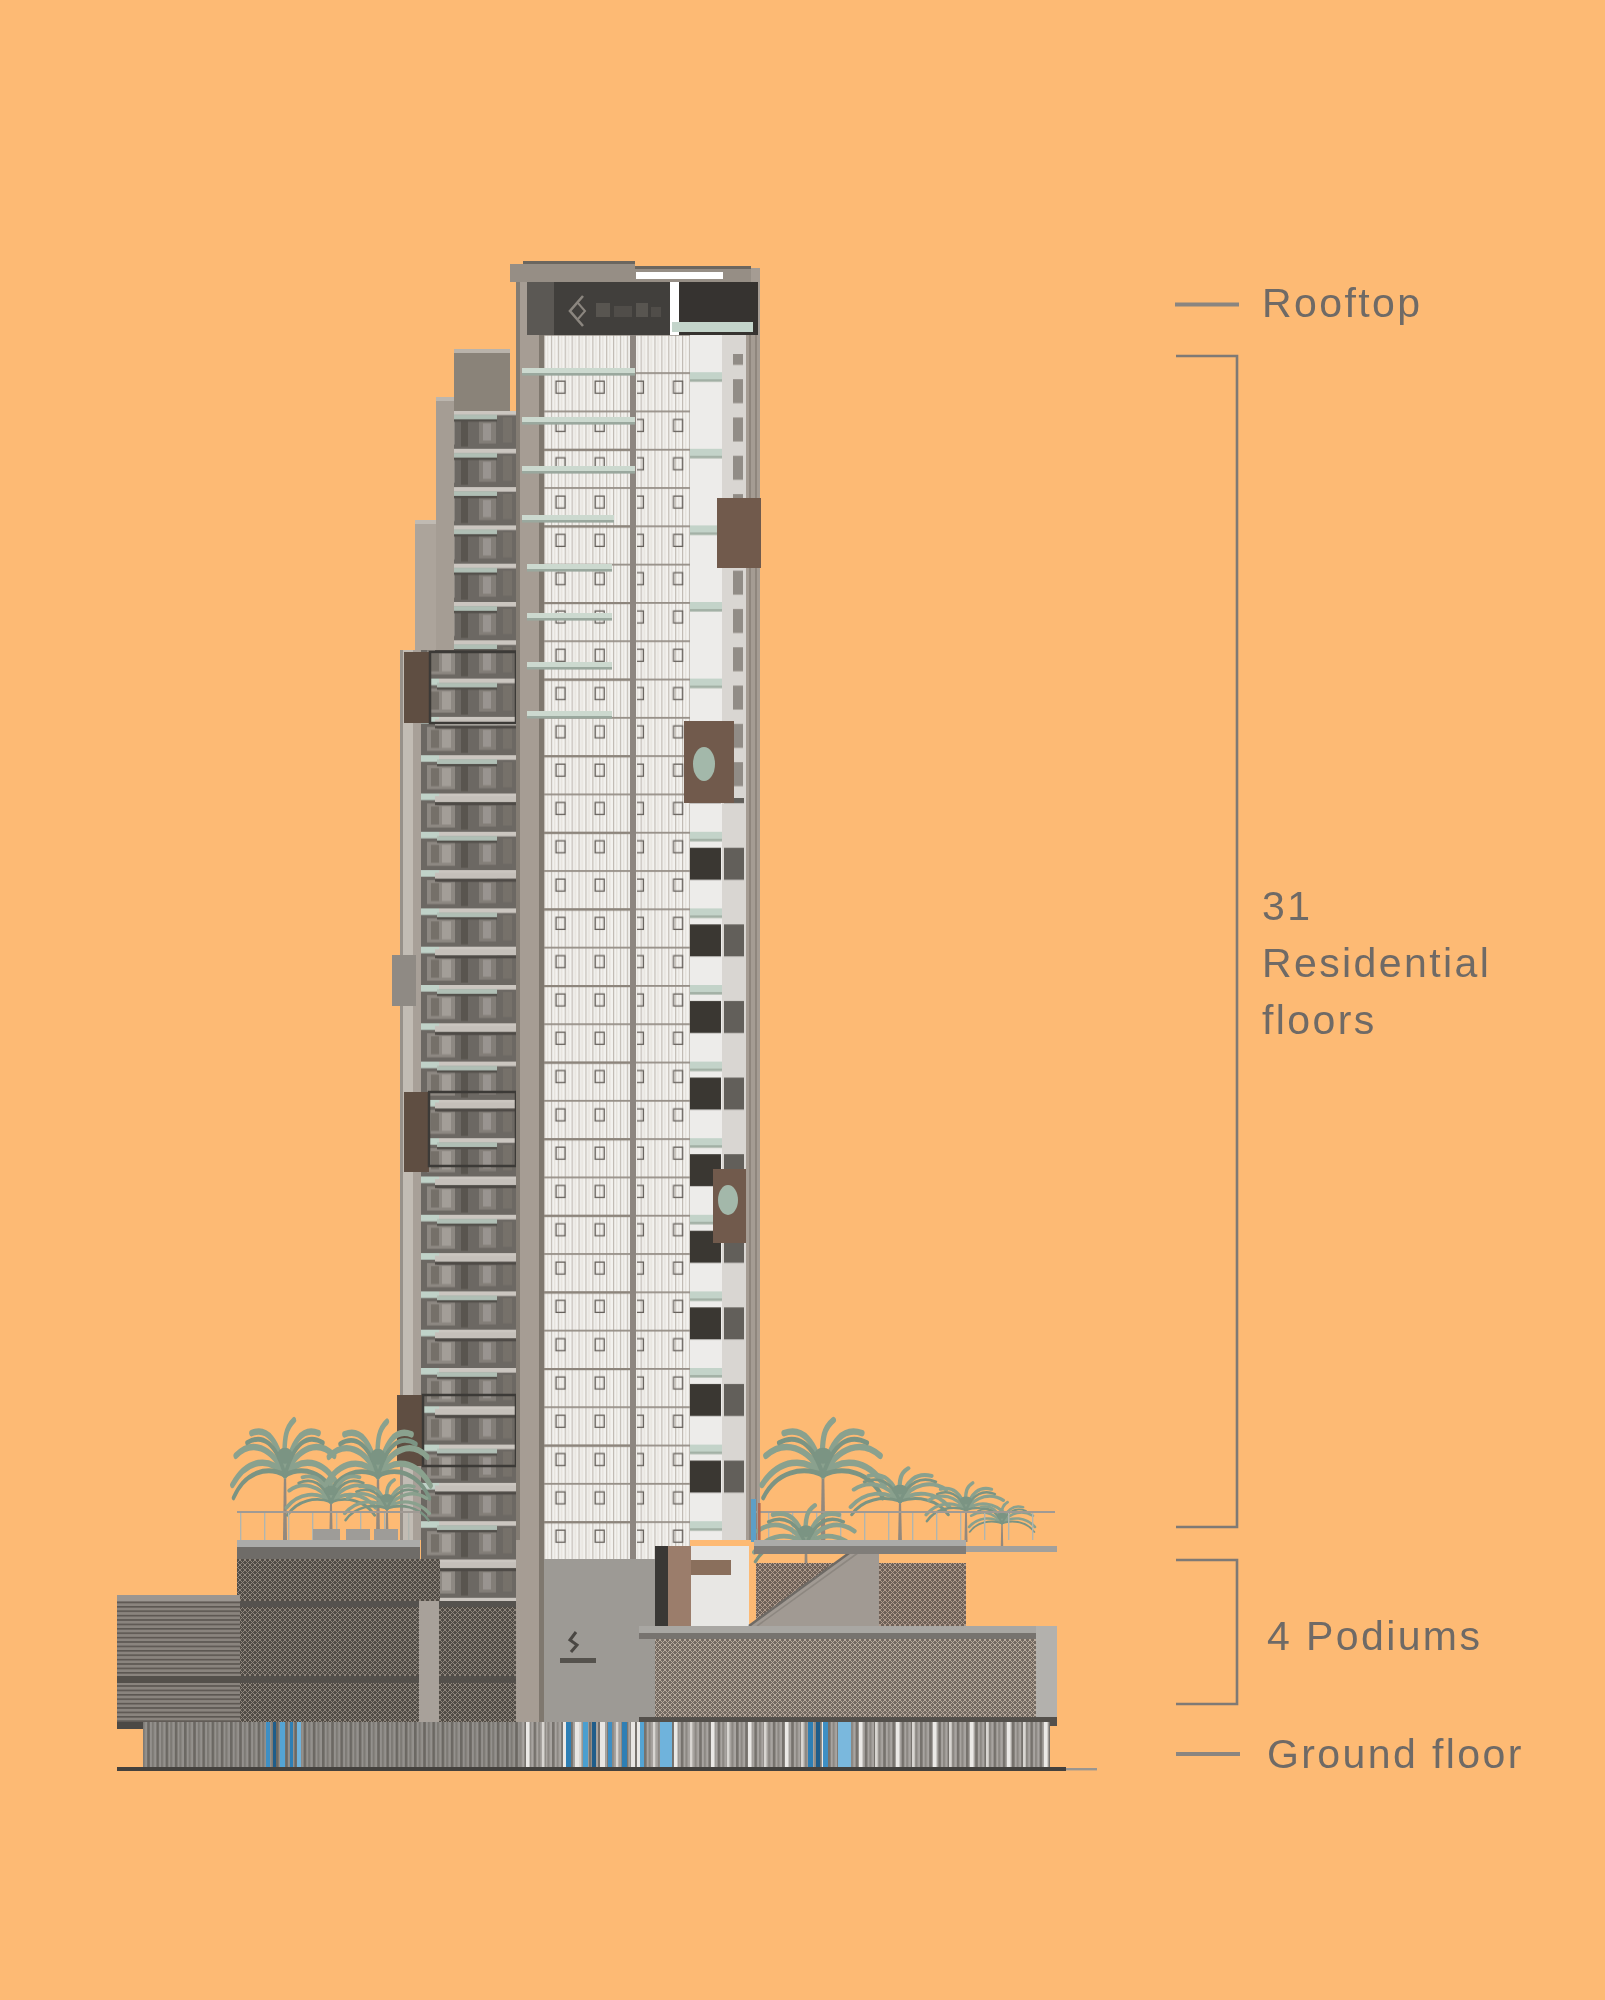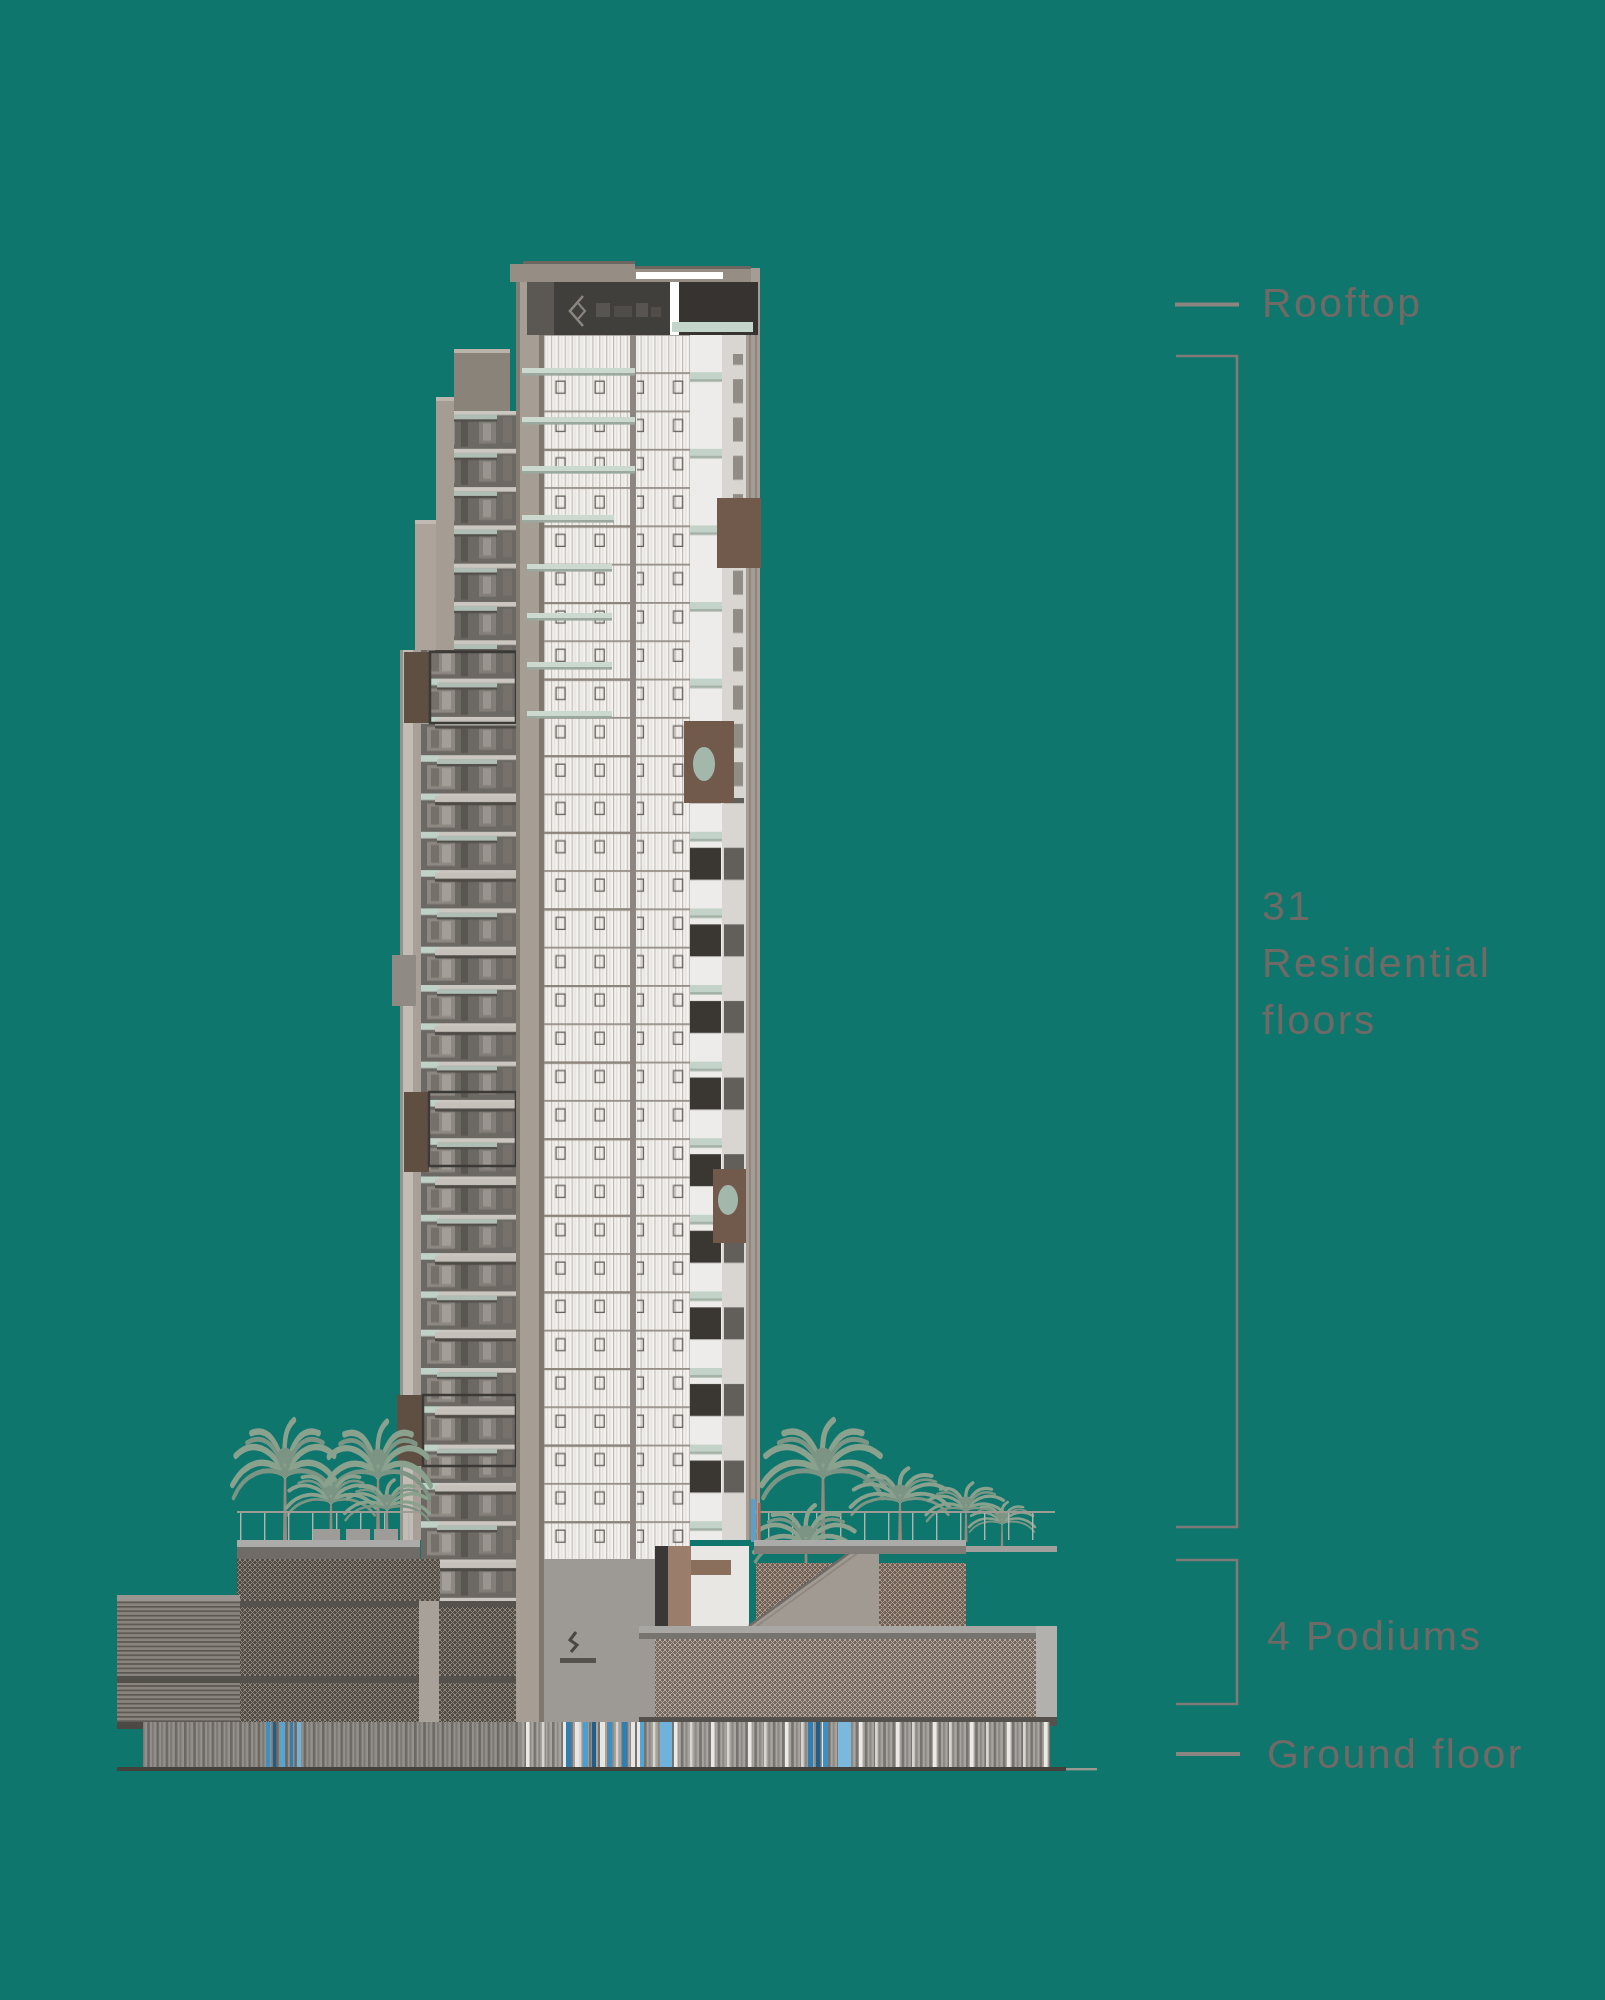--- a/index.html
+++ b/index.html
@@ -1,16 +1,16 @@
 <!DOCTYPE html>
 <html><head>
 <meta charset="utf-8">
 <style>
 html,body{margin:0;padding:0;background:#ffffff;}
-#page{position:relative;width:1605px;height:2000px;background:#0f766e;overflow:hidden;font-family:"Liberation Sans", sans-serif;}
+#page{position:relative;width:1605px;height:2000px;background:#fdba74;overflow:hidden;font-family:"Liberation Sans", sans-serif;}
 svg{display:block;}
 </style>
 </head>
 <body>
 <div id="page">
 <svg width="1605" height="2000" viewBox="0 0 1605 2000" xmlns="http://www.w3.org/2000/svg">
 <defs>
 
 <pattern id="patFloorL" width="105" height="38.3" patternUnits="userSpaceOnUse" patternTransform="translate(421,372.2)">
   <rect x="0" y="0" width="105" height="38.3" fill="#6c6863"></rect>

